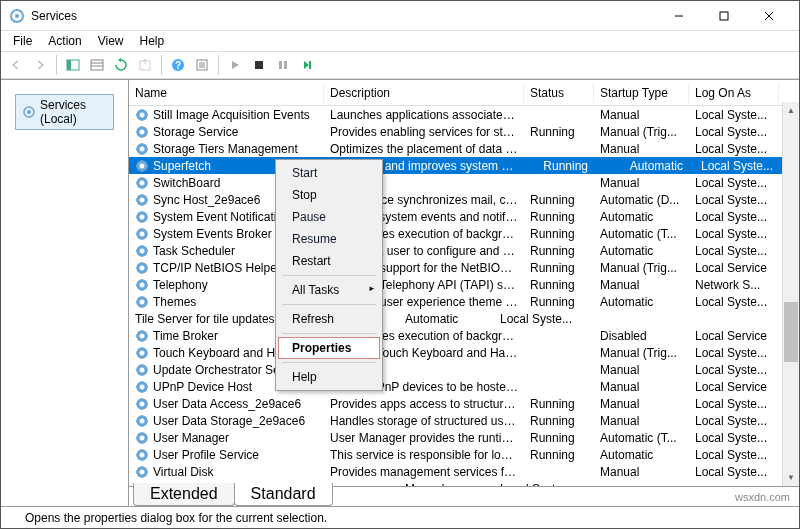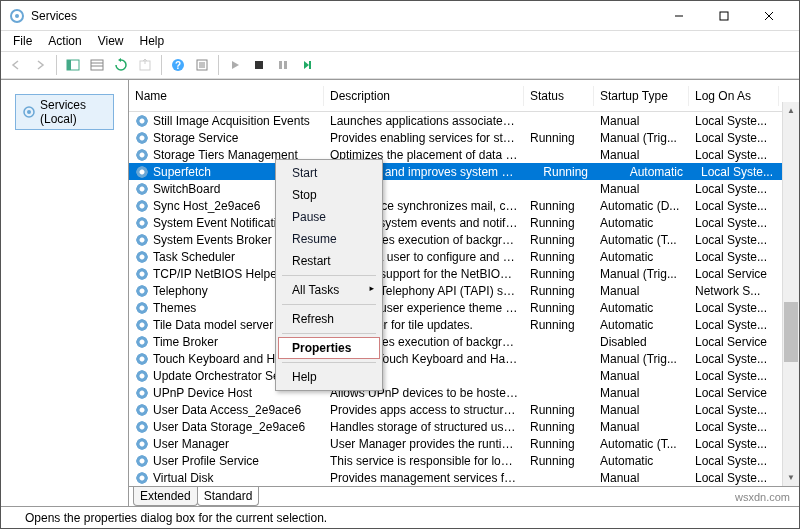--- a/index.html
+++ b/index.html
@@ -50,21 +50,21 @@
   background: #e5f1fb;
   border: 1px solid #7fb3e0;
   margin: 14px;
 }
 .main { flex: 1; display: flex; flex-direction: column; overflow: hidden; }
 .grid { flex: 1; overflow: hidden; position: relative; }
 .gridhead {
   display: flex;
   background: #fff;
   border-bottom: 1px solid #ddd;
-  height: 32px;
+  height: 26px;
   align-items: center;
 }
 .gridhead .col { padding: 3px 6px; border-right: 1px solid #eee; font-weight: normal; }
 .gridbody { overflow-y: auto; height: calc(100% - 22px); position: relative; }
 .row { display: flex; height: 17px; align-items: center; }
 .row.selected { background: #0078d7; color: #fff; text-align: right; }
 .row .cell { padding: 0 6px; white-space: nowrap; overflow: hidden; text-overflow: ellipsis; }
 .col-name { width: 195px; display: flex; align-items: center; gap: 4px; }
 .col-desc { width: 200px; }
 .col-stat { width: 70px; }
@@ -74,21 +74,21 @@
   width: 14px; height: 14px; flex-shrink: 0;
   background: radial-gradient(circle, #fff 20%, #6aa7d6 30%, #6aa7d6 55%, transparent 60%);
   border-radius: 50%;
   position: relative;
 }
 .scrollbar { position: absolute; right: 0; top: 22px; bottom: 0; width: 17px; background: #f0f0f0; border-left: 1px solid #ddd; }
 .scroll-thumb { position: absolute; left: 1px; right: 1px; top: 200px; height: 60px; background: #c0c0c0; }
 .scroll-up, .scroll-down { position: absolute; left: 0; right: 0; height: 17px; background: #f0f0f0; display: flex; align-items: center; justify-content: center; font-size: 8px; color: #666; }
 .scroll-up { top: 0; } .scroll-down { bottom: 0; }
 .tabs { height: 20px; display: flex; align-items: flex-end; padding-left: 4px; border-top: 1px solid #999; background: #fff; }
-.tab { padding: 2px 6px; border: 1px solid #999; border-top: none; border-radius: 0 0 4px 4px; margin-right: -1px; background: #fff; font-size: 12px; position: relative; }
+.tab { padding: 2px 16px; border: 1px solid #999; border-top: none; border-radius: 0 0 4px 4px; margin-right: -1px; background: #fff; font-size: 16px; position: relative; }
 .tab.inactive { background: #f5f5f5; }
 .statusbar { height: 22px; border-top: 1px solid #999; padding: 3px 24px; display: flex; align-items: flex-end; }
 .watermark { position: absolute; right: 10px; bottom: 26px; font-size: 11px; color: #888; }
 .ctxmenu {
   position: absolute;
   left: 275px; top: 159px;
   width: 108px;
   background: #f0f0f0;
   border: 1px solid #a0a0a0;
   box-shadow: 2px 2px 4px rgba(0,0,0,0.25);
@@ -352,24 +352,20 @@
             <div class="cell col-name">
               <span class="gear"></span>
               <span>Themes</span>
             </div>
             <div class="cell col-desc">Provides user experience theme man...</div>
             <div class="cell col-stat">Running</div>
             <div class="cell col-start">Automatic</div>
             <div class="cell col-log">Local Syste...</div>
           </div>
           <div class="row">
-            <div class="cell col-name">
-              <span class="gear"></span>
-              <span>Tile Data model server</span>
-            </div>
             <div class="cell col-desc">Tile Server for tile updates.</div>
             <div class="cell col-stat">Running</div>
             <div class="cell col-start">Automatic</div>
             <div class="cell col-log">Local Syste...</div>
           </div>
           <div class="row">
             <div class="cell col-name">
               <span class="gear"></span>
               <span>Time Broker</span>
             </div>

